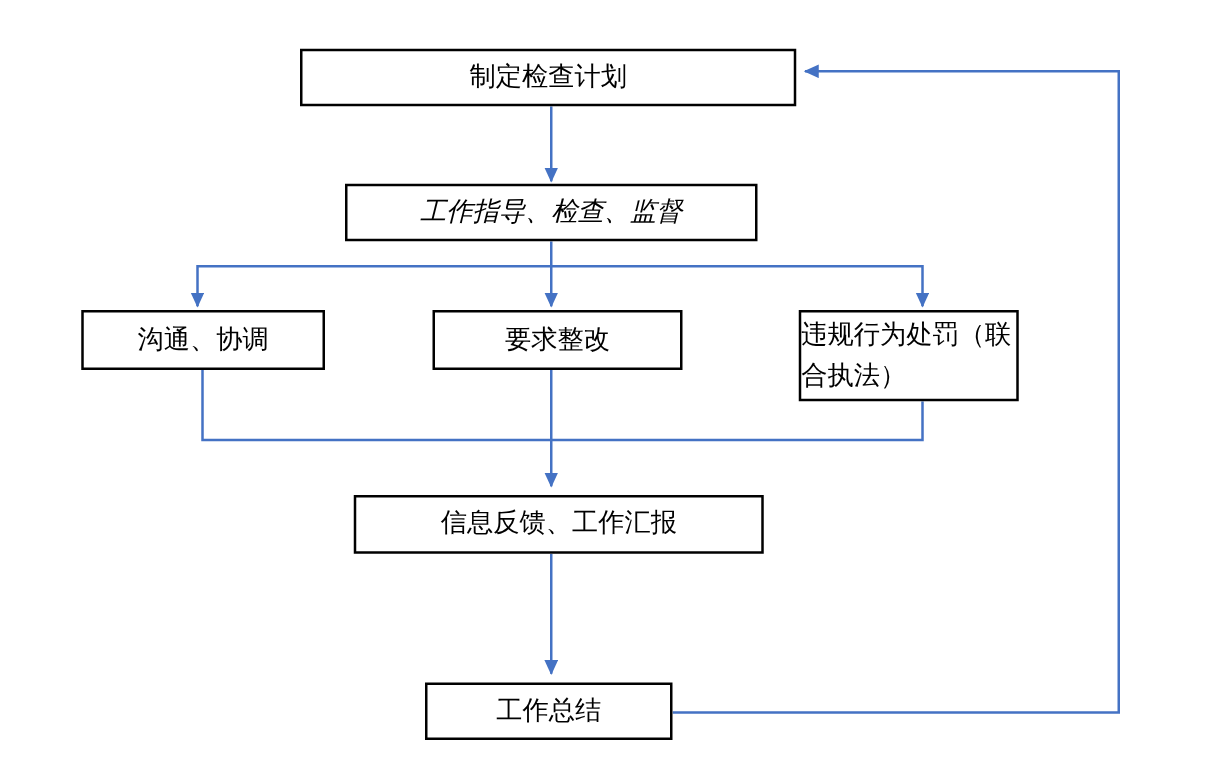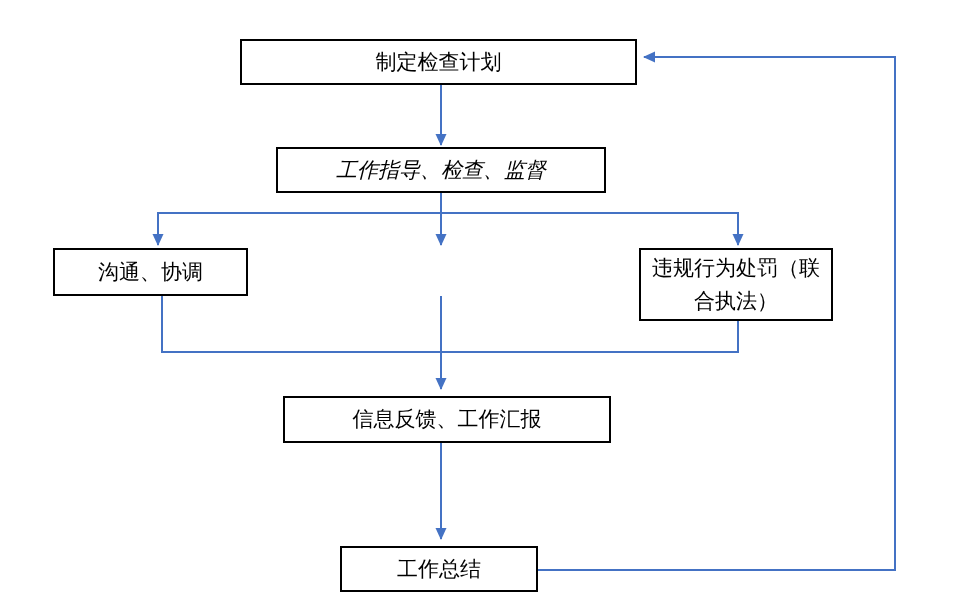--- a/index.html
+++ b/index.html
@@ -32,31 +32,31 @@
     stroke: none;
   }
   .node {
     position: absolute;
     box-sizing: border-box;
     background: var(--node-fill, #ffffff);
     border: 2.5px solid var(--node-border, #000000);
     display: flex;
     align-items: center;
     justify-content: center;
-    text-align: center;
+    text-align: left;
     font-size: 21px;
     color: var(--text, #000000);
     line-height: 1.55;
   }
   .node .label { display: inline-block; }
   .node-plan        { left: 240px; top: 39px;  width: 397px; height: 46px; }
   .node-guide       { left: 276px; top: 147px; width: 330px; height: 46px; font-style: italic; }
-  .node-communicate { left: 53px;  top: 248px; width: 195px; height: 48px; }
+  .node-communicate { left: 65px;  top: 248px; width: 195px; height: 48px; }
   .node-rectify     { left: 346px; top: 248px; width: 200px; height: 48px; }
-  .node-punish      { left: 639px; top: 248px; width: 194px; height: 73px; }
+  .node-punish      { left: 639px; top: 248px; width: 176px; height: 73px; }
   .node-punish .label { width: 178px; }
   .node-feedback    { left: 283px; top: 396px; width: 328px; height: 47px; }
   .node-summary     { left: 340px; top: 546px; width: 198px; height: 46px; }
 </style>
 </head>
 <body>
 
 <div class="canvas">
 
   <svg class="connectors" viewBox="0 0 976 612" xmlns="http://www.w3.org/2000/svg">
@@ -88,20 +88,23 @@
   </div>
 
   <div class="node node-guide">
     <span class="label">工作指导、检查、监督</span>
   </div>
 
   <div class="node node-communicate">
     <span class="label">沟通、协调</span>
   </div>
 
+  <div class="node node-rectify">
+    <span class="label">要求整改</span>
+  </div>
 
   <div class="node node-punish">
     <span class="label">违规行为处罚（联合执法）</span>
   </div>
 
   <div class="node node-feedback">
     <span class="label">信息反馈、工作汇报</span>
   </div>
 
   <div class="node node-summary">

